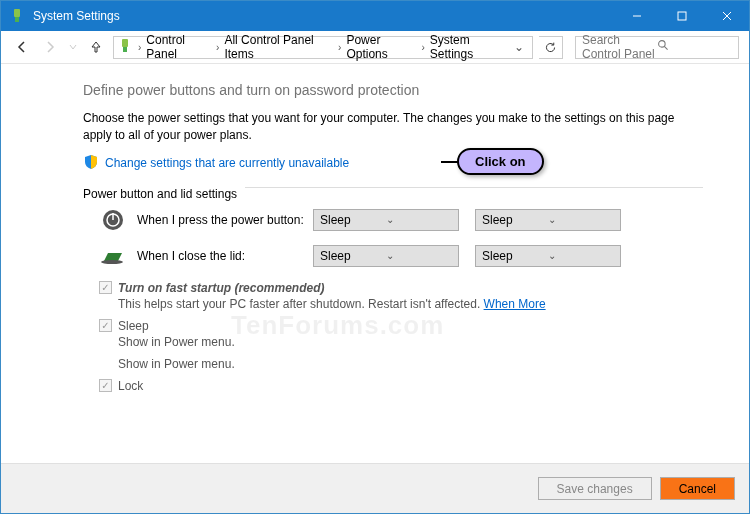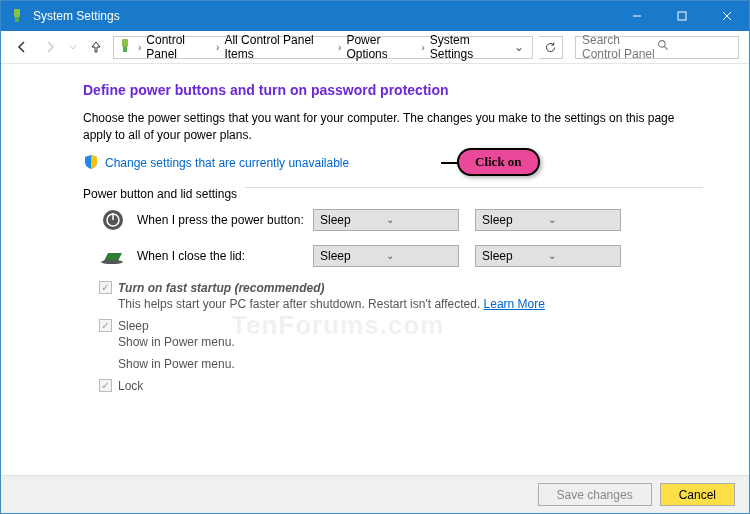--- a/index.html
+++ b/index.html
@@ -15,47 +15,47 @@
   .nav-arrow { width: 22px; height: 22px; display:flex; align-items:center; justify-content:center; color:#666;}
   .nav-arrow.disabled { color: #ccc; }
   .breadcrumb { flex: 1; height: 23px; border: 1px solid #ccc; display: flex; align-items: center; padding: 0 4px; background:#fff; font-size:12px;}
   .crumb { padding: 0 3px; color:#000;}
   .crumb-sep { color:#555; padding:0 2px; font-size:10px;}
   .dropdown-v { padding: 0 4px; color:#555;}
   .refresh-btn { width: 24px; height: 23px; border:1px solid #ccc; border-left:none; display:flex; align-items:center; justify-content:center; margin-right:6px;}
   .searchbox { width: 164px; height: 23px; border: 1px solid #ccc; display:flex; align-items:center; padding:0 6px; color:#777; font-style: normal;}
   .searchbox span { flex:1; }
   .content { flex: 1; padding: 18px 46px 10px 82px; overflow: hidden; position: relative;}
-  h1.heading { color: #6d28d9; font-size: 14px; font-weight: 700; margin-bottom: 12px;}
+  h1.heading { color: #737373; font-size: 14px; font-weight: 400; margin-bottom: 12px;}
   .desc { font-size: 12px; color:#000; margin-bottom: 10px; line-height:1.4;}
   .shield-link { display:flex; align-items:center; gap:6px; margin-bottom: 14px; position: relative;}
   .shield-link a { color: #0066cc; text-decoration: none; font-size:12px;}
-  .callout { position:absolute; left: 374px; top:-6px; background: #ec4899; border:2px solid #000; border-radius: 16px; padding: 4px 16px; font-weight:700; font-size:13px; box-shadow: 2px 2px 4px rgba(0,0,0,.3); font-family: Liberation Serif, serif;}
+  .callout { position:absolute; left: 374px; top:-6px; background: #c4b5fd; border:2px solid #000; border-radius: 16px; padding: 4px 16px; font-weight:700; font-size:13px; box-shadow: 2px 2px 4px rgba(0,0,0,.3);}
   .callout::before { content:""; position:absolute; left:-18px; top:50%; width:18px; height:2px; background:#000;}
   .section-hdr { font-size:12px; color:#000; display:flex; align-items:flex-start; gap:8px; margin-bottom:8px;}
   .section-hdr .line { flex:1; height:1px; background:#ddd;}
   .power-icons-row { display:flex; align-items:center; padding-left: 230px; gap: 60px; margin-bottom:12px;}
   .power-icon-col { display:flex; align-items:center; gap:8px; width:150px;}
   .setting-row { display:flex; align-items:center; margin-bottom: 14px; padding-left:16px;}
   .setting-row .row-icon { width: 28px; height:22px; display:flex; align-items:center; justify-content:center; margin-right:10px;}
   .setting-row .row-label { width: 176px; font-size:12px;}
   .dropdown { width: 146px; height: 22px; border:1px solid #adadad; background:#e1e1e1; display:flex; align-items:center; padding:0 6px; font-size:12px; margin-right: 16px;}
   .dropdown span { flex:1;}
   .dropdown .chev { color:#555; font-size:10px;}
   .shutdown-list { padding-left: 16px;}
   .check-item { margin-bottom: 8px;}
   .check-row { display:flex; align-items:center; gap:6px;}
   .checkbox { width:13px; height:13px; border:1px solid #bbb; background:#f5f5f5; display:flex; align-items:center; justify-content:center;}
   .checkbox.checked::after { content:"✓"; font-size:10px; color:#999; line-height:1;}
   .check-label { font-size:12px; color:#555;}
   .check-label.bold { font-weight:600;font-style:italic; }
   .check-sub { font-size:12px; color:#555; padding-left:19px; margin-top:2px;}
   .check-sub a { color:#0066cc; text-decoration: underline;}
-  .footer { height: 38px; border-top:1px solid #e0e0e0; background:#f0f0f0; display:flex; align-items:center; justify-content:flex-end; padding: 0 14px; gap:8px;}
-  .btn { height:23px; padding:0 18px; border:1px solid #adadad; background:#fde047; font-size:12px; display:flex; align-items:center;}
+  .footer { height: 50px; border-top:1px solid #e0e0e0; background:#f0f0f0; display:flex; align-items:center; justify-content:flex-end; padding: 0 14px; gap:8px;}
+  .btn { height:23px; padding:0 18px; border:1px solid #adadad; background:#f97316; font-size:12px; display:flex; align-items:center;}
   .btn.disabled { color:#888; background:#efefef;}
   .watermark { position:absolute; top: 246px; left: 230px; color: rgba(0,0,0,0.06); font-size: 26px; font-weight:700; letter-spacing:1px; pointer-events:none;}
 </style>
 </head>
 <body>
 
 <div class="window">
 
   <div class="titlebar">
     <span class="icon">
@@ -198,21 +198,21 @@
       </div>
     </div>
 
 
     <div class="shutdown-list">
       <div class="check-item">
         <div class="check-row">
           <div class="checkbox checked"></div>
           <span class="check-label bold">Turn on fast startup (recommended)</span>
         </div>
-        <div class="check-sub"><span>This helps start your PC faster after shutdown. Restart isn't affected. </span><a href="#">Learn More</a></div>
+        <div class="check-sub"><span>This helps start your PC faster after shutdown. Restart isn't affected. </span><a href="#">When More</a></div>
       </div>
       <div class="check-item">
         <div class="check-row">
           <div class="checkbox checked"></div>
           <span class="check-label">Sleep</span>
         </div>
         <div class="check-sub">Show in Power menu.</div>
       </div>
       <div class="check-item">
         <div class="check-sub">Show in Power menu.</div>

